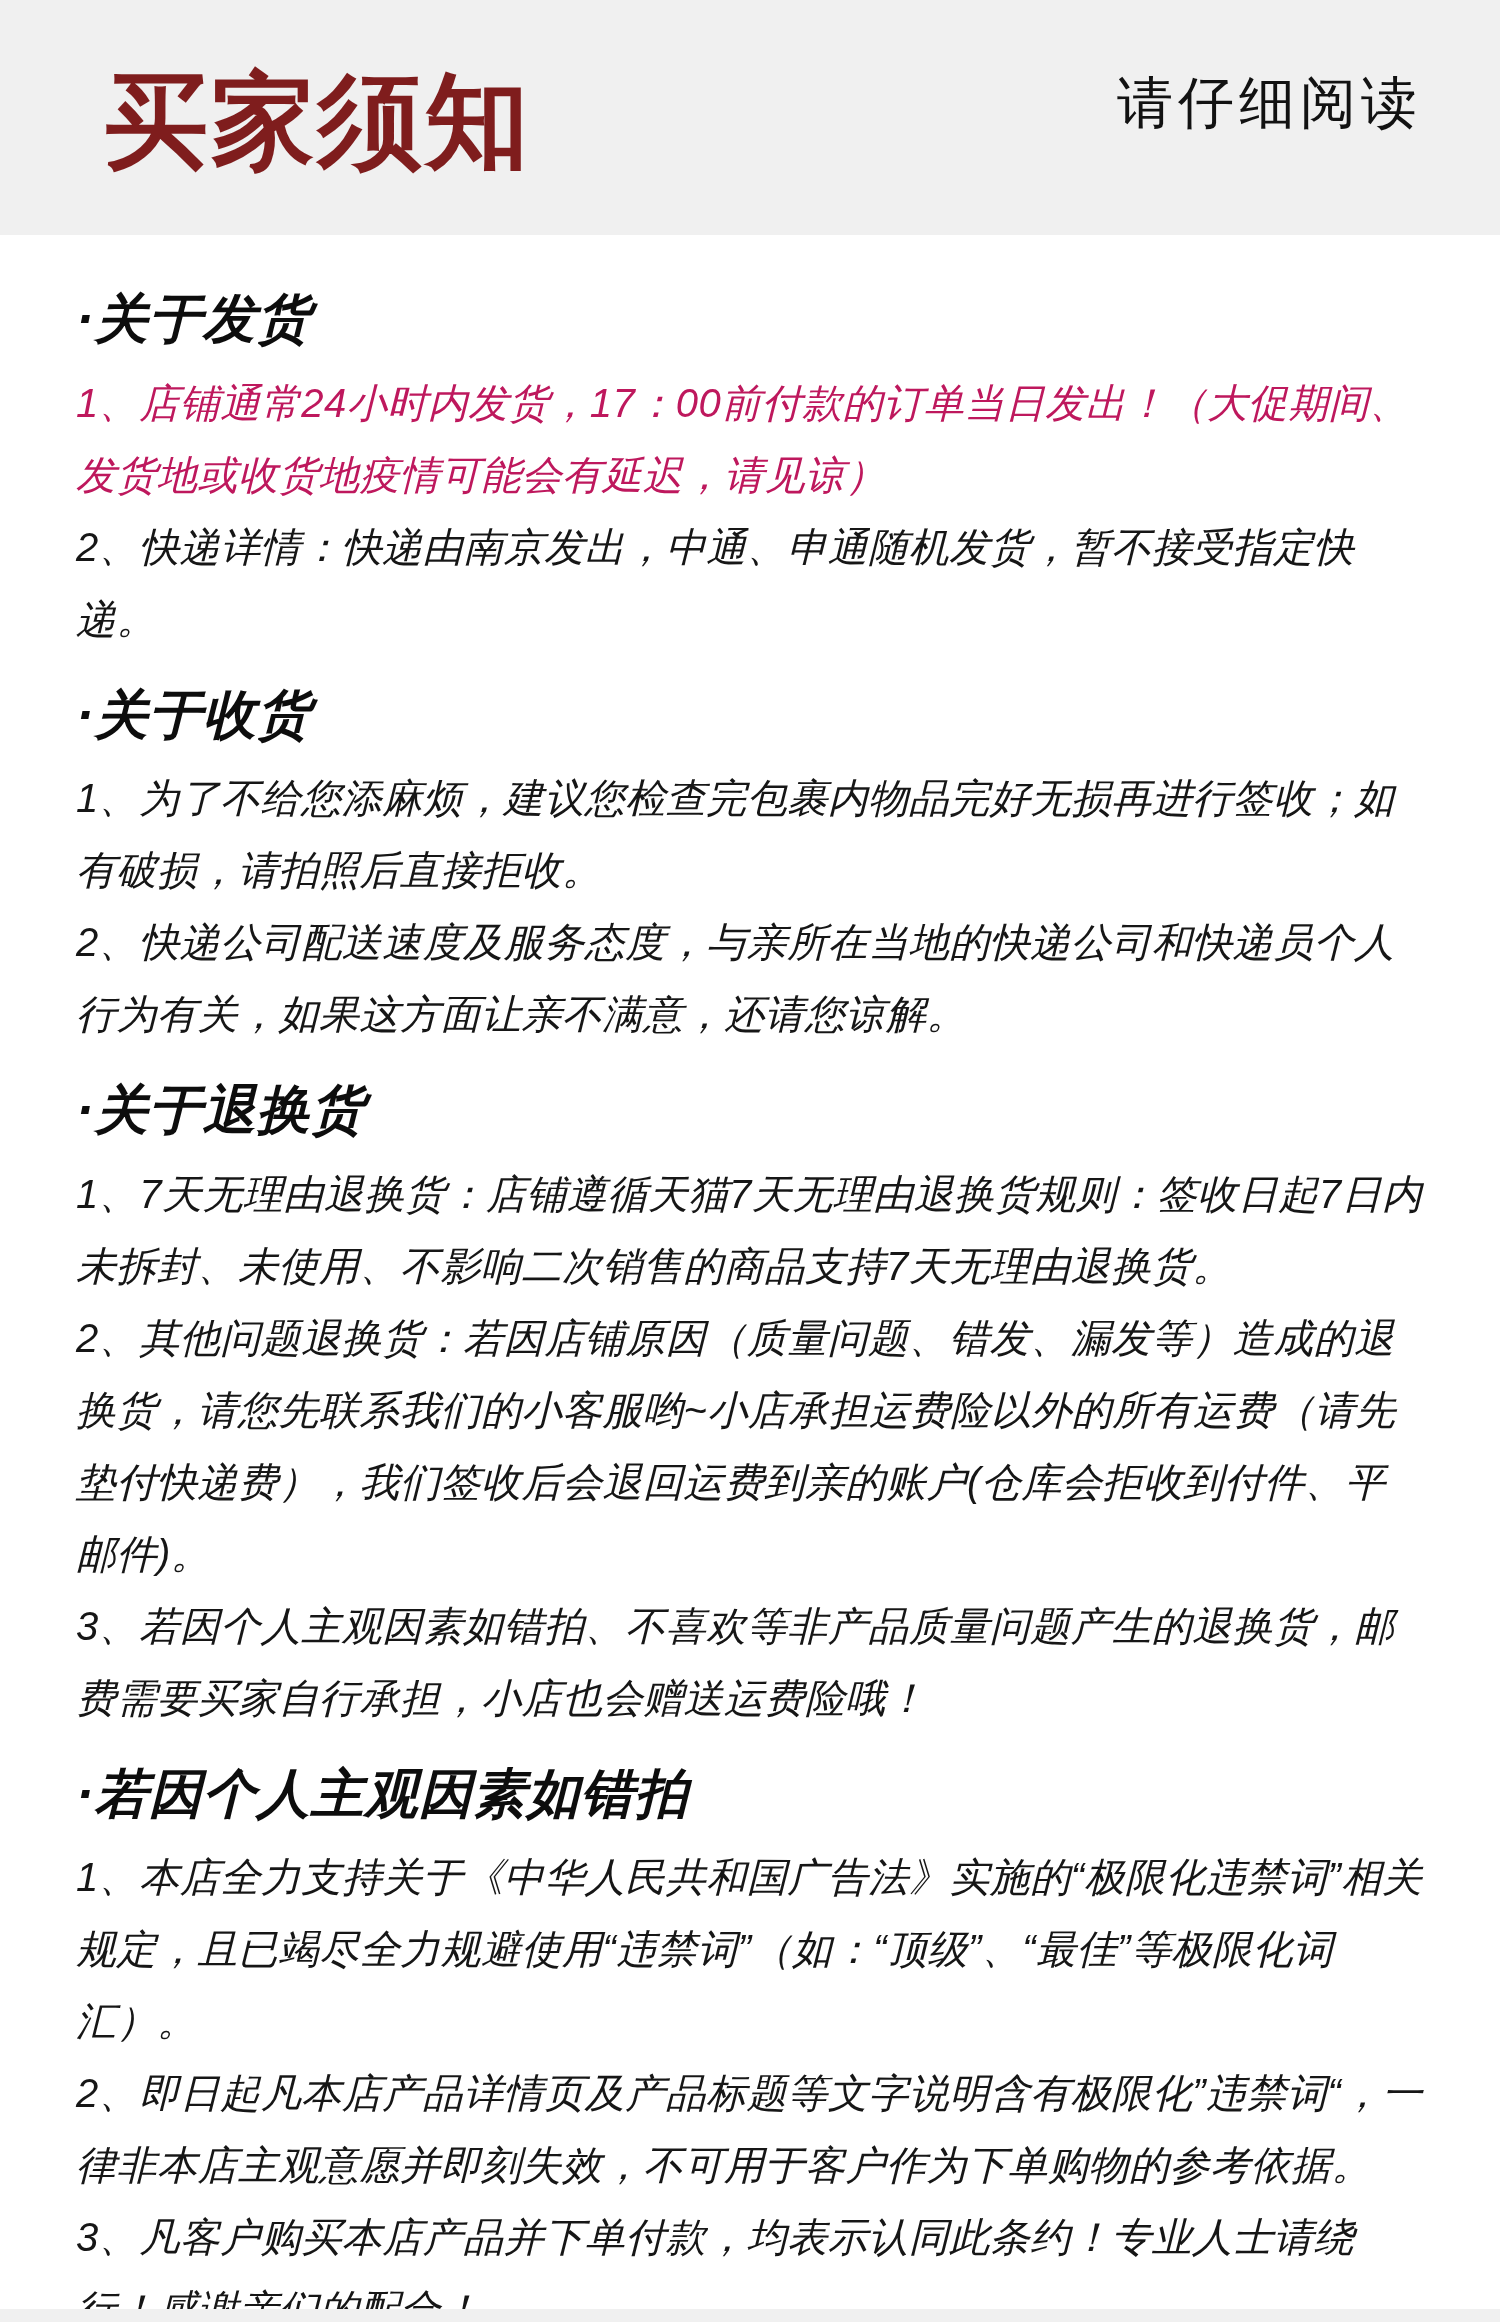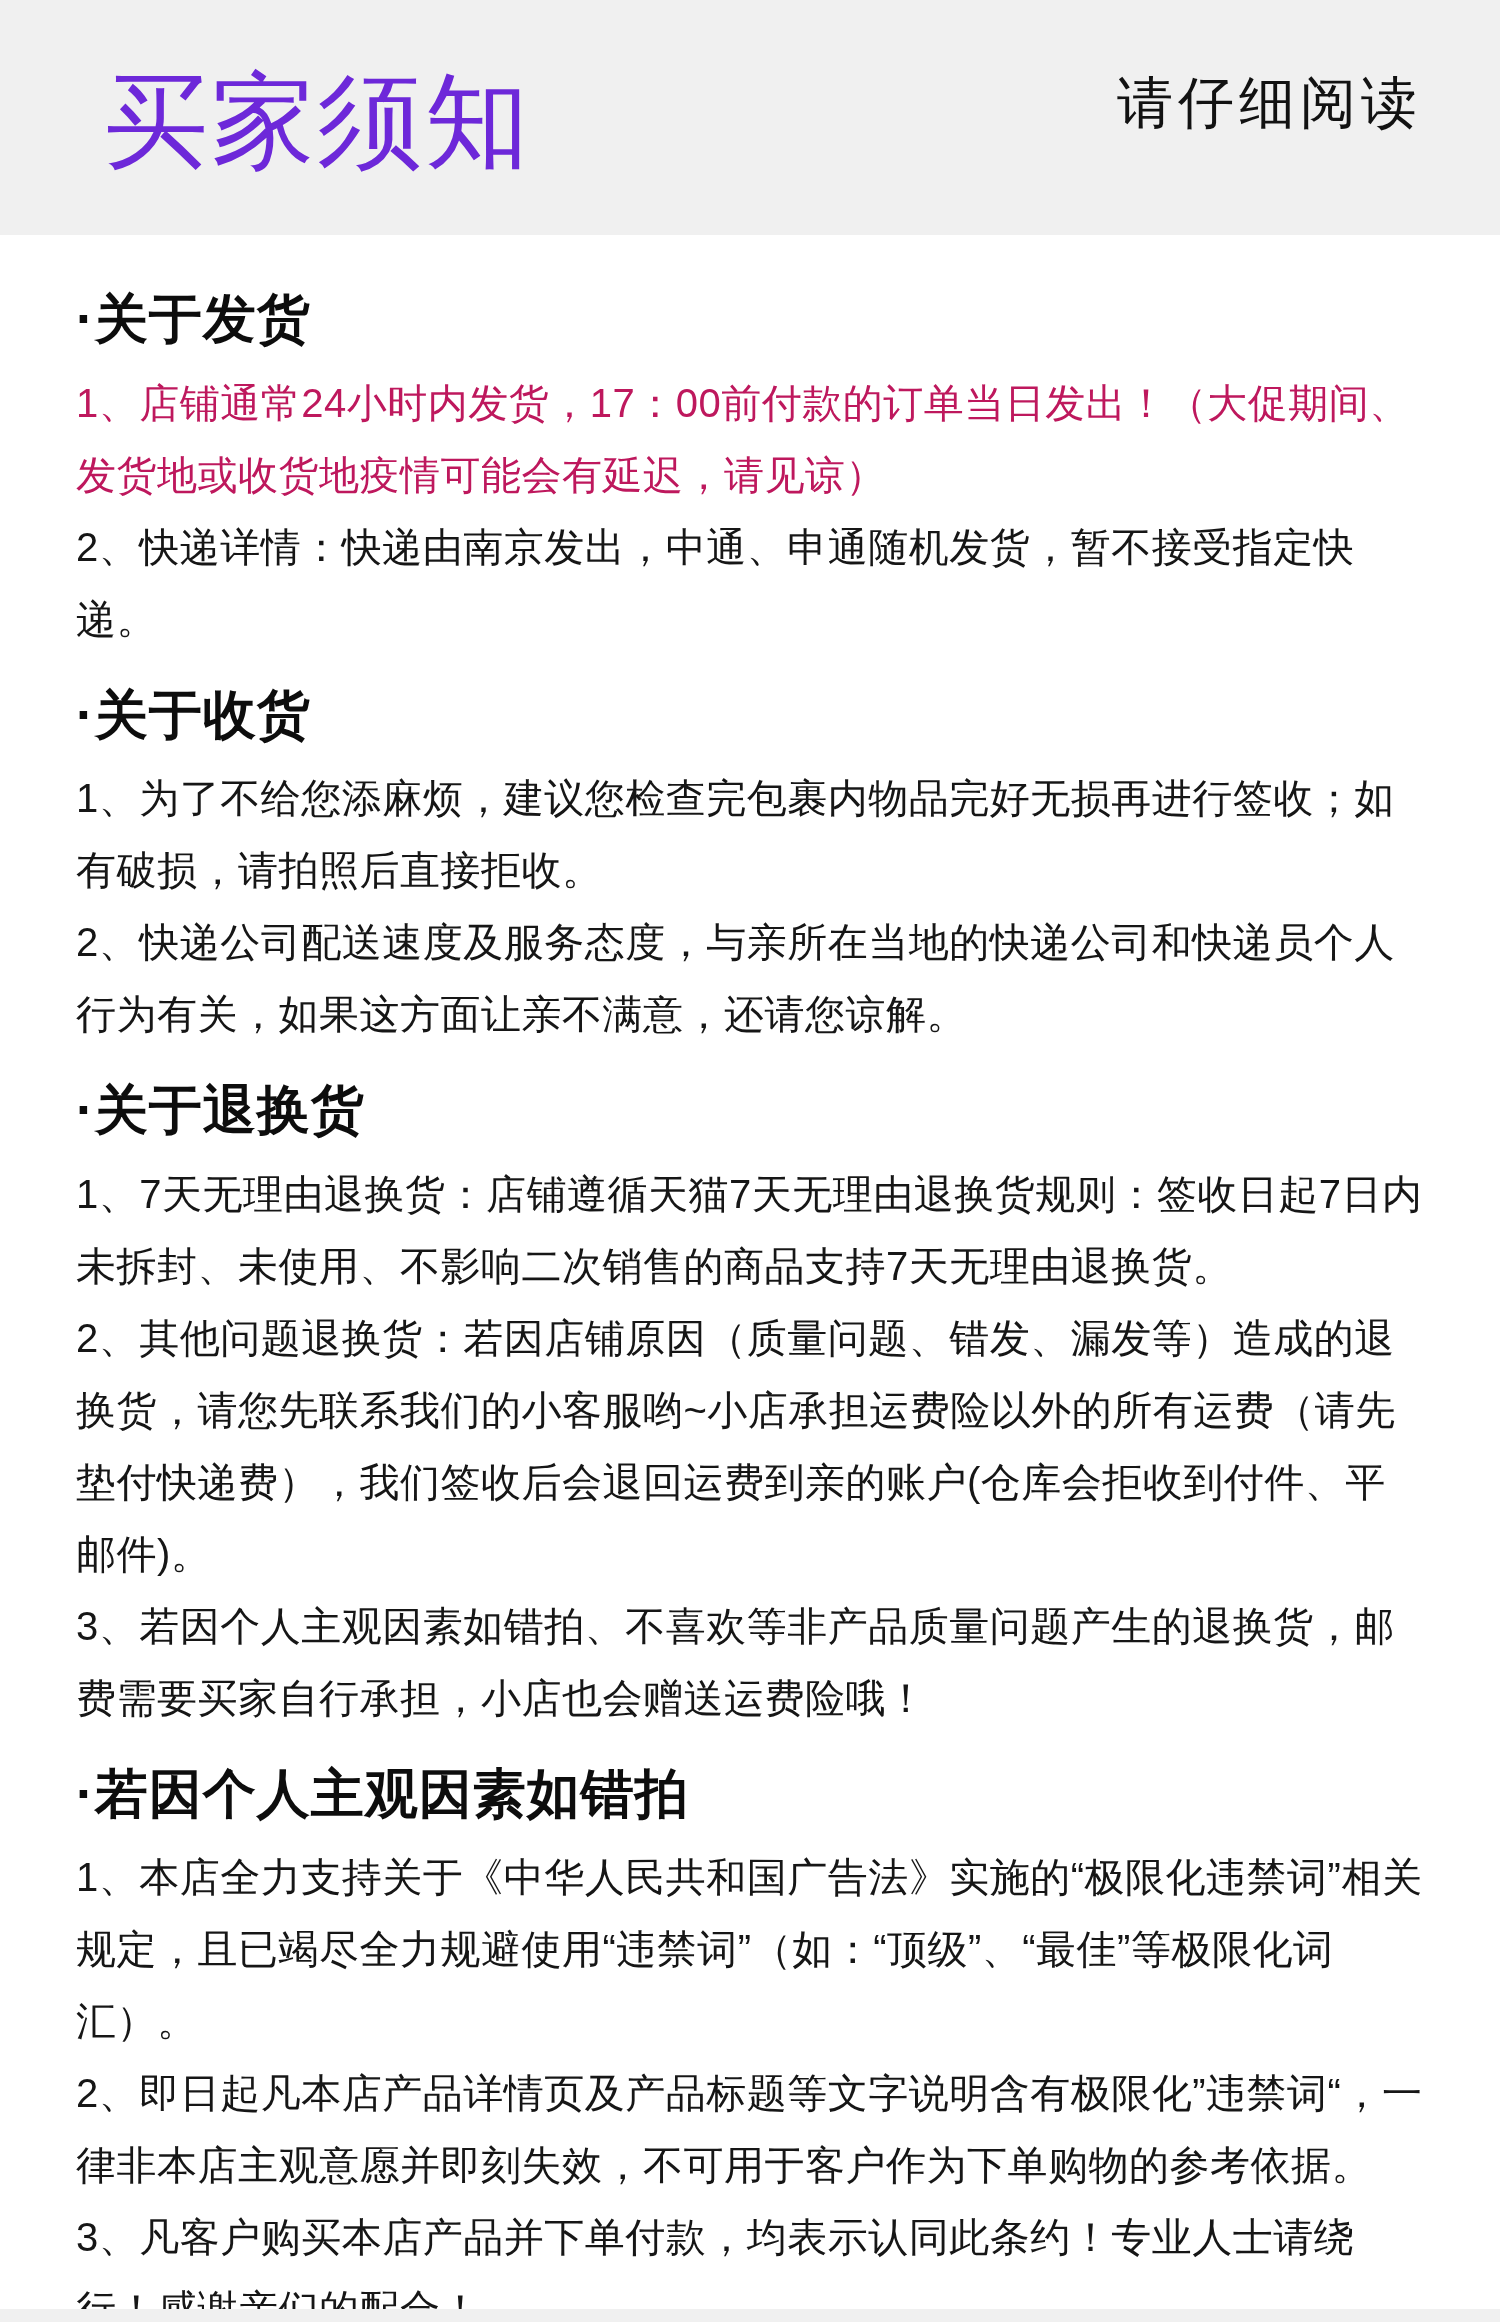--- a/index.html
+++ b/index.html
@@ -20,39 +20,39 @@
   .header {
     flex: 0 0 235px;
     background: #f0f0f0;
     display: flex;
     align-items: center;
     justify-content: space-between;
     padding: 0 78px 30px 104px;
   }
   .title {
     font-size: 104px;
-    font-weight: 400;
-    color: #6d28d9;
+    font-weight: 700;
+    color: #7f1d1d;
     letter-spacing: 3px;
     line-height: 1;
     margin-top: 36px;
   }
   .subtitle {
     font-size: 56px;
     font-weight: 500;
     color: #121212;
     letter-spacing: 5px;
     line-height: 1;
   }
   .content {
     flex: 1 1 auto;
     padding: 52px 76px 0 76px;
     overflow: hidden;
   }
-  .section { margin: 0; }
+  .section { margin: 0; font-style: italic; }
   .section-heading {
     font-size: 53px;
     font-weight: 800;
     color: #0d0d0d;
     line-height: 1.2;
     margin: 28px 0 16px 0;
     letter-spacing: 1px;
   }
   .section:first-child .section-heading { margin-top: 0; }
   .para {

